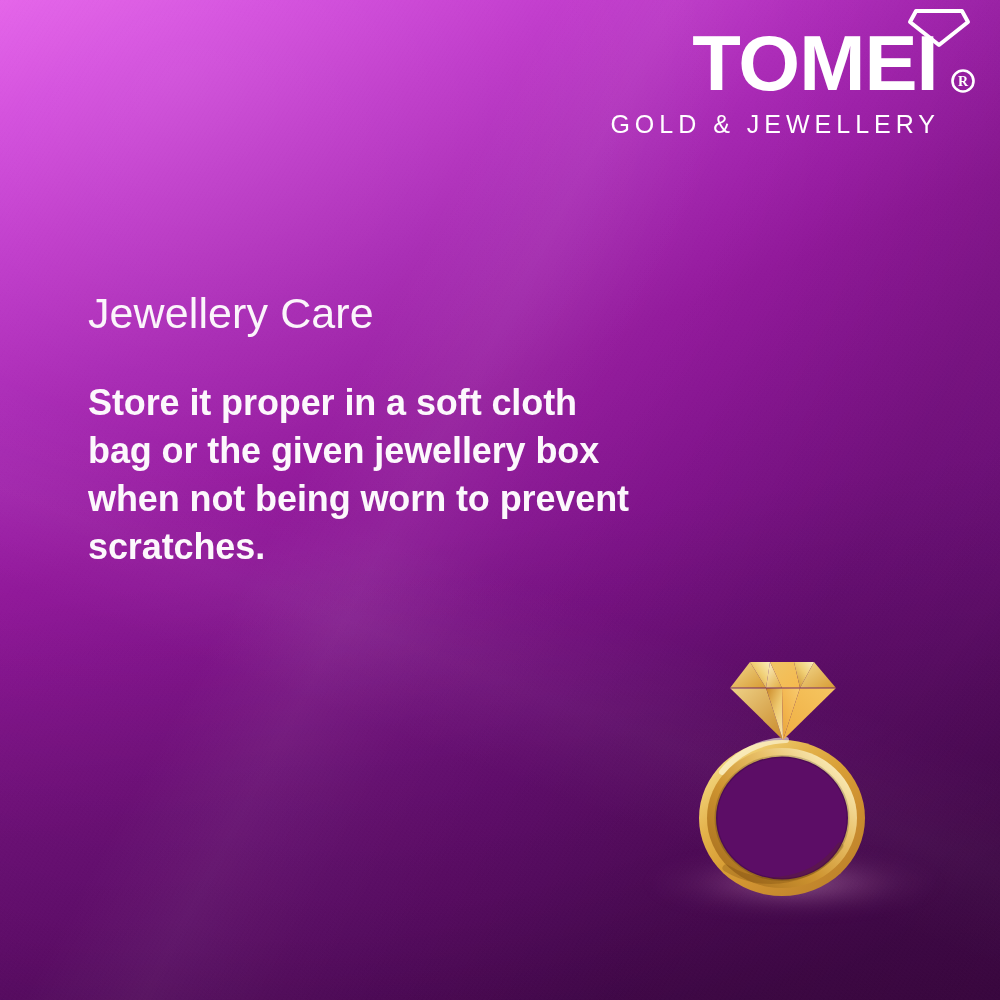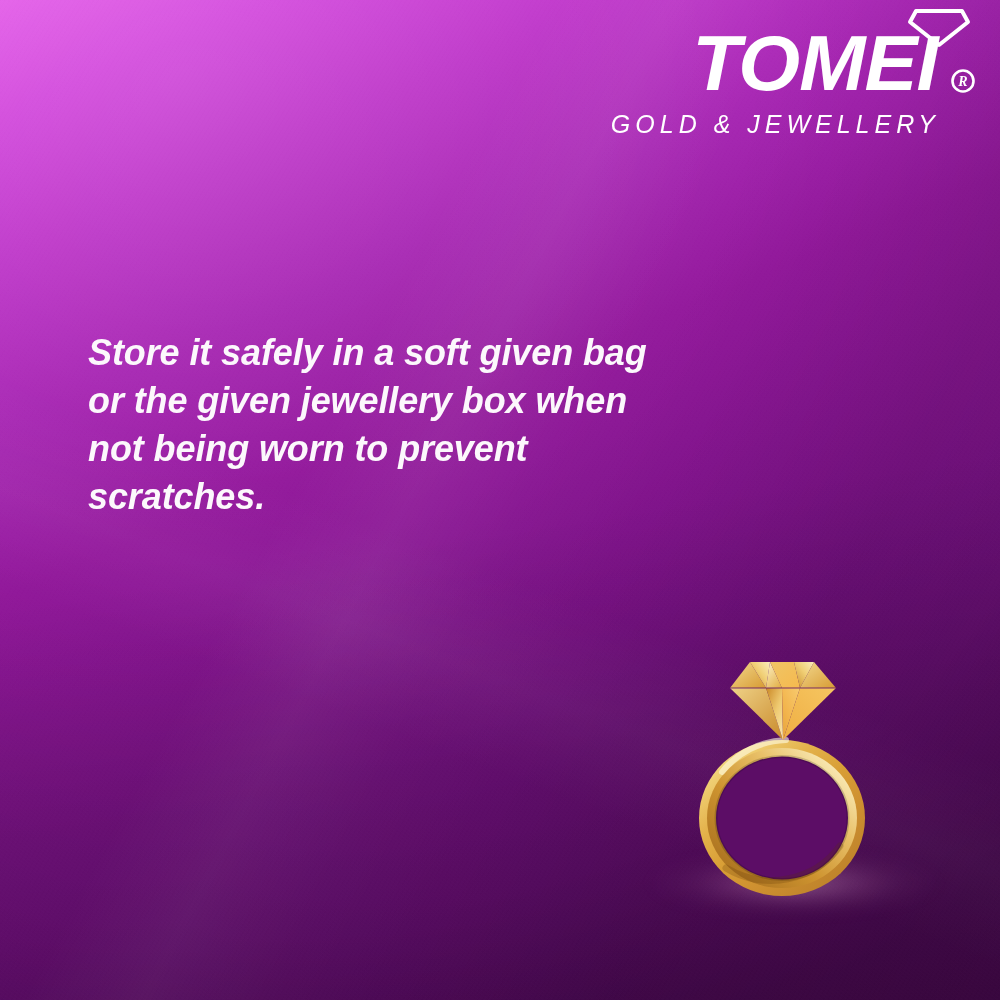--- a/index.html
+++ b/index.html
@@ -9,21 +9,20 @@
   }
   * { box-sizing: border-box; }
 
   #poster {
     position: relative;
     width: 1000px;
     height: 1000px;
     overflow: hidden;
     font-family: "Liberation Sans", sans-serif;
     background: #8B1E8B;
-    font-style: italic;
   }
 
   
   .bg-base {
     position: absolute;
     inset: 0;
     background:
       linear-gradient(157deg,
         #E35BE8 0%,
         #D246DC 8%,
@@ -228,21 +227,22 @@
       <svg class="logo-reg" viewBox="0 0 26 26">
         <circle cx="13" cy="13" r="10.5" fill="none" stroke="#FFFFFF" stroke-width="2.6"></circle>
         <text x="13" y="18.4" text-anchor="middle" font-family="Liberation Serif, serif" font-size="14" font-weight="bold" fill="#FFFFFF">R</text>
       </svg>
     </div>
 
     <div class="logo-tagline">GOLD &amp; JEWELLERY</div>
   </div>
 
   <div class="copy">
-    <p class="para para-2">Store it safely in a soft given bag or the given jewellery box when not being worn to prevent scratches.</p>
+    <h1 class="headline">Jewellery Care</h1>
+    <p class="para para-2">Store it proper in a soft cloth bag or the given jewellery box when not being worn to prevent scratches.</p>
   </div>
 
   <div class="ring-art">
     <div class="ring-glow"></div>
 
     <svg class="ring-svg" viewBox="0 0 210 300">
       <defs>
 
         <linearGradient id="bandOuter" x1="0.08" y1="0.02" x2="0.92" y2="0.98">
           <stop offset="0%" stop-color="#F6E3A0"></stop>

